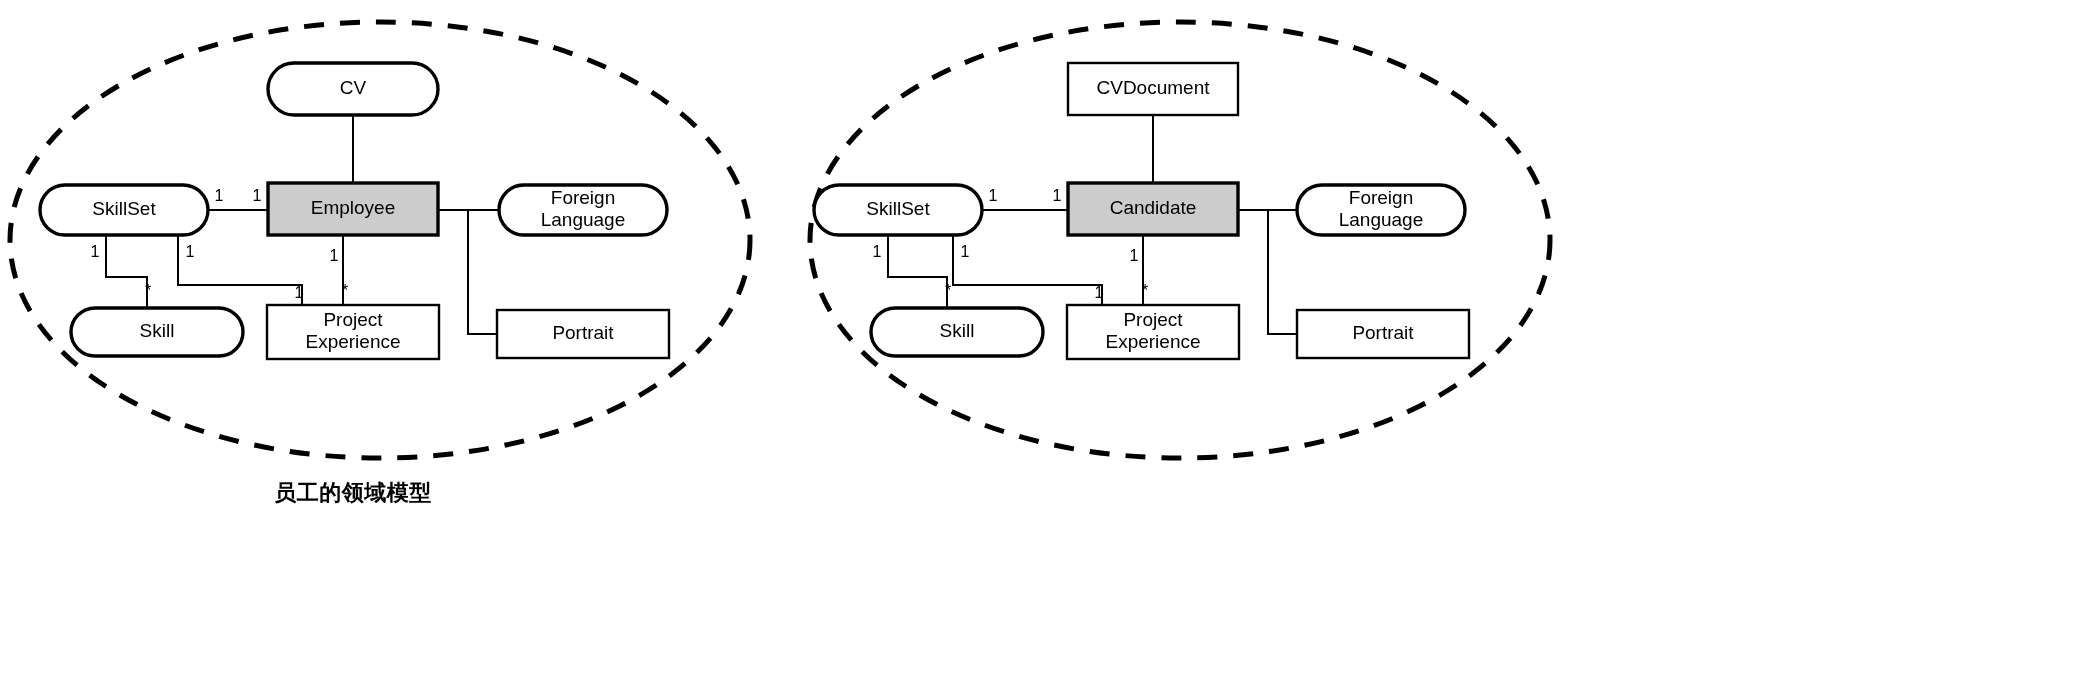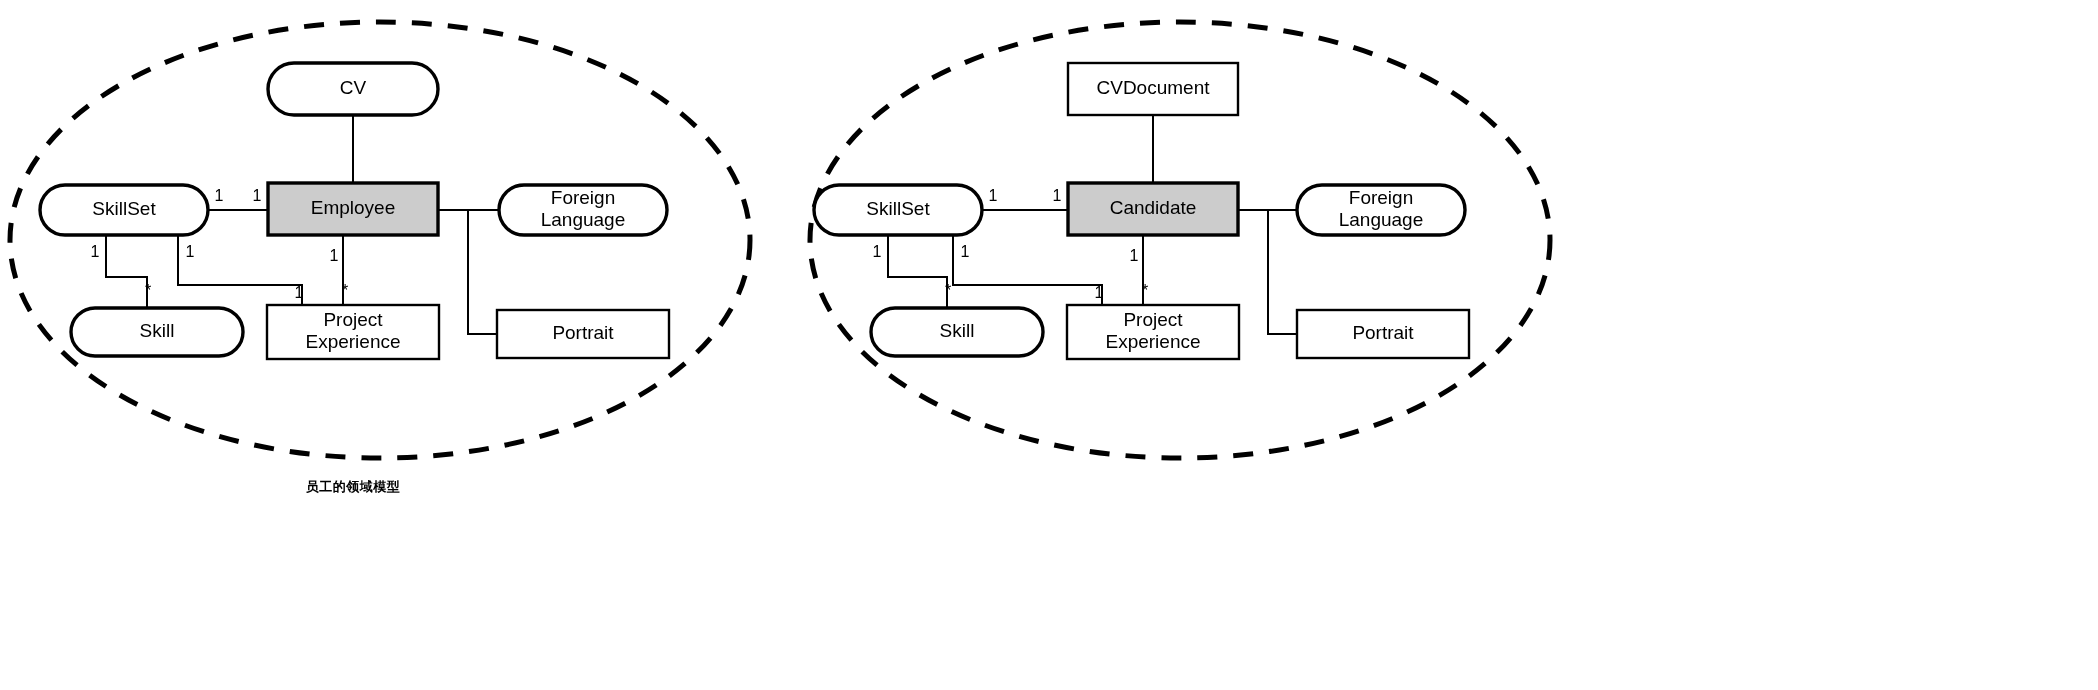--- a/index.html
+++ b/index.html
@@ -4,21 +4,21 @@
 <title>Domain Model Comparison</title>
 <style>
   html,body{margin:0;padding:0;background:#ffffff;}
   body{width:2098px;height:690px;font-family:"Liberation Sans",sans-serif;color:#000;overflow:hidden;}
   #canvas{position:relative;width:1767px;height:690px;}
   svg.diagram{position:absolute;top:0;left:0;width:2098px;height:690px;overflow:visible;}
   .cap{
     position:absolute;
     text-align:center;
     font-weight:bold;
-    font-size:13px;
+    font-size:22px;
     font-family:"Liberation Sans",sans-serif;
     letter-spacing:.5px;
     color:#000;
     white-space:nowrap;
   }
   .node-label{
     font-family:"Liberation Sans",sans-serif;
     font-size:19px;
     fill:#000;
     text-anchor:middle;

